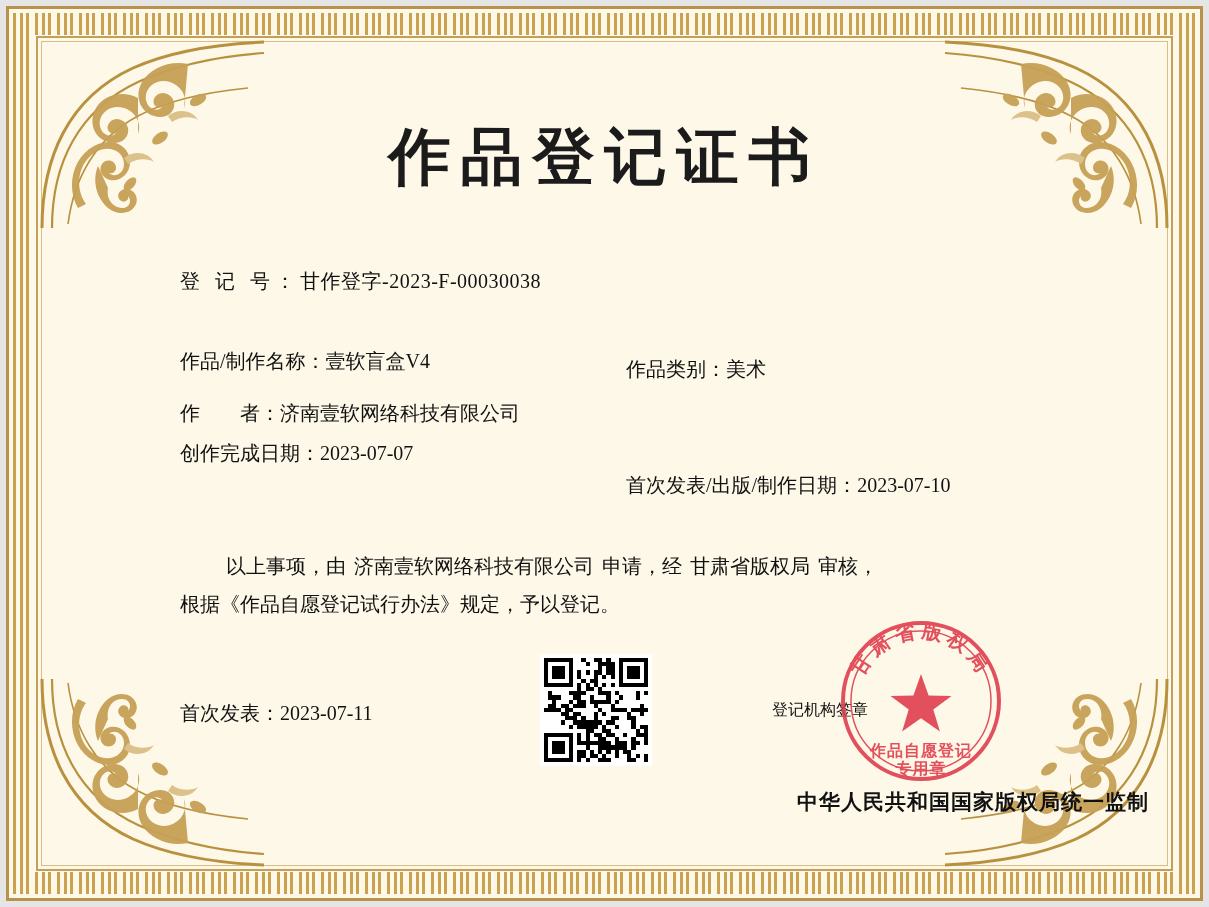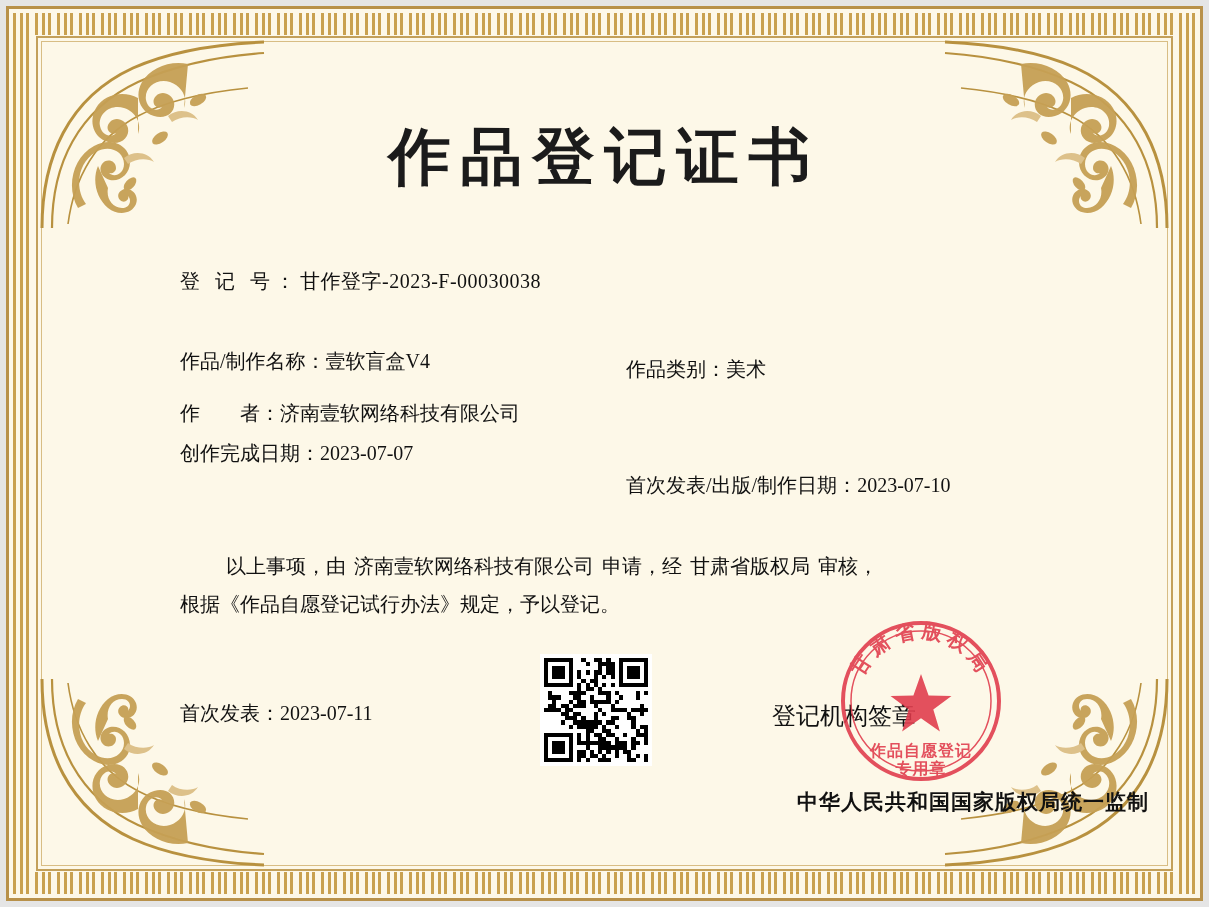--- a/index.html
+++ b/index.html
@@ -142,21 +142,21 @@
     position: absolute;
     top: 640px;
     left: 120px;
     font-size: 20px;
     color: #111;
   }
   .seal-label {
     position: absolute;
     top: 640px;
     left: 712px;
-    font-size: 24px;
+    font-size: 16px;
     color: #111;
   }
 
   
   .qr {
     position: absolute;
     top: 594px;
     left: 480px;
     width: 104px;
     height: 104px;

